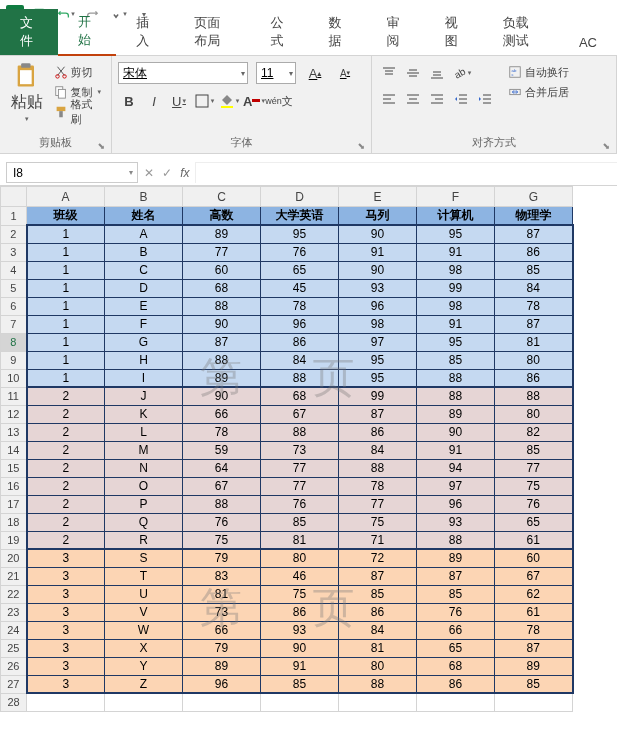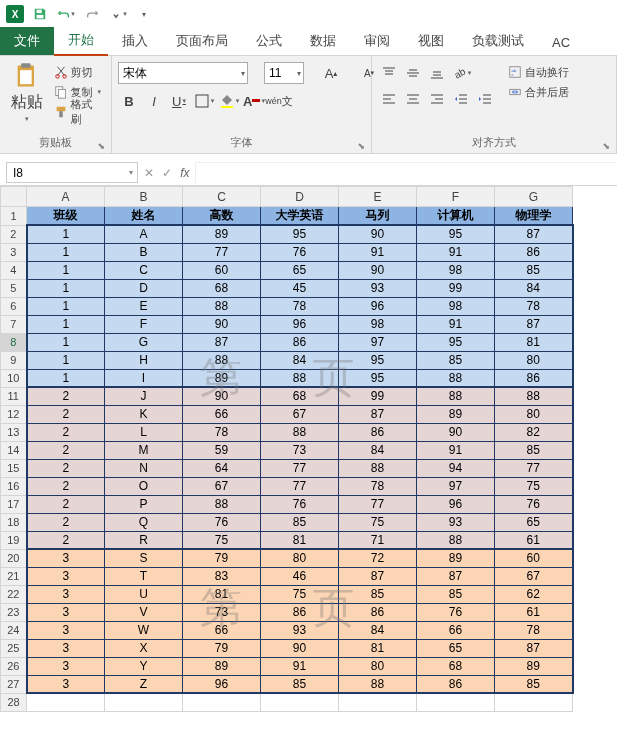--- a/index.html
+++ b/index.html
@@ -7,40 +7,40 @@
   .shadow { position: absolute; inset: 0; box-shadow: 4px 4px 10px rgba(0,0,0,0.4); }
   
   
   .qat { height: 28px; background: #fff; display: flex; align-items: center; padding: 0 6px; gap: 6px; font-size: 12px; }
   .qat .xl-icon { width: 18px; height: 18px; background: #107c41; color: #fff; display: flex; align-items: center; justify-content: center; font-size: 10px; font-weight: bold; border-radius: 2px; }
   .qat .qbtn { width: 20px; height: 20px; display: flex; align-items: center; justify-content: center; color: #444; cursor: pointer; }
   .qat .qbtn svg { width: 14px; height: 14px; }
   
   
   .tabs { height: 28px; background: #fff; display: flex; align-items: flex-end; font-size: 13px; border-bottom: 1px solid #d4d4d4; }
-  .tab { padding: 5px 14px; color: #444; cursor: pointer; }
+  .tab { padding: 5px 20px; color: #444; cursor: pointer; }
   .tab.file { background: #217346; color: #fff; }
   .tab.active { color: #217346; font-weight: 500; border-bottom: 2px solid #c2410c; margin-bottom: -1px; }
   
   
   .ribbon { height: 98px; background: #f1f1f1; display: flex; border-bottom: 1px solid #d4d4d4; }
   .group { border-right: 1px solid #d4d4d4; display: flex; flex-direction: column; padding: 2px 6px 0 6px; }
   .group-body { flex: 1; display: flex; align-items: flex-start; gap: 4px; }
   .group-label { text-align: center; font-size: 11px; color: #666; padding: 2px 0 3px 0; position: relative; }
   .group-label .launcher { position: absolute; right: 0; bottom: 2px; font-size: 9px; color: #888; cursor: pointer; }
   
   .bigbtn { display: flex; flex-direction: column; align-items: center; justify-content: center; width: 42px; gap: 2px; cursor: pointer; padding-top: 4px; }
   .bigbtn .icn { width: 28px; height: 28px; display: flex; align-items: center; justify-content: center; }
   .bigbtn .lbl { font-size: 16px; color: #444; }
   
   .small-stack { display: flex; flex-direction: column; gap: 0; padding-top: 4px; }
   .smallbtn { display: flex; align-items: center; gap: 3px; font-size: 11px; color: #444; cursor: pointer; padding: 1px 2px; height: 20px; }
   .smallbtn svg { width: 14px; height: 14px; flex-shrink: 0; }
   
-  .font-row1 { display: flex; align-items: center; gap: 16px; margin-bottom: 6px; }
+  .font-row1 { display: flex; align-items: center; gap: 8px; margin-bottom: 6px; text-decoration: underline; }
   .font-row2 { display: flex; align-items: center; gap: 3px; }
   .combo { height: 22px; border: 1px solid #ababab; background: #fff; display: flex; align-items: center; padding: 0 4px; font-size: 12px; position: relative; }
   .combo .dd { position: absolute; right: 2px; font-size: 8px; color: #666; }
   .font-name { width: 130px; }
   .font-size { width: 40px; }
   .rbtn { width: 22px; height: 22px; display: flex; align-items: center; justify-content: center; cursor: pointer; color: #444; font-size: 13px; }
   .rbtn.b { font-weight: bold; }
   .rbtn.i { font-style: italic; }
   .rbtn.u { text-decoration: underline; }
   .rbtn .dd { font-size: 7px; margin-left: 1px; color: #666; }

